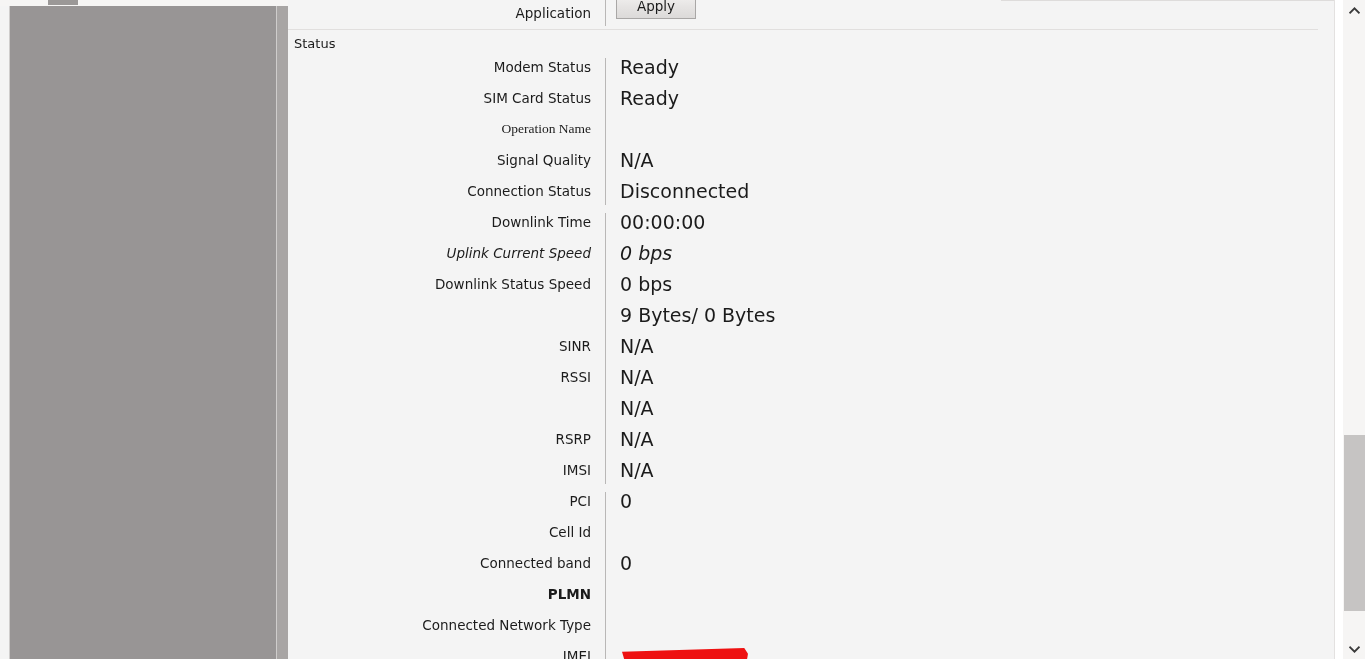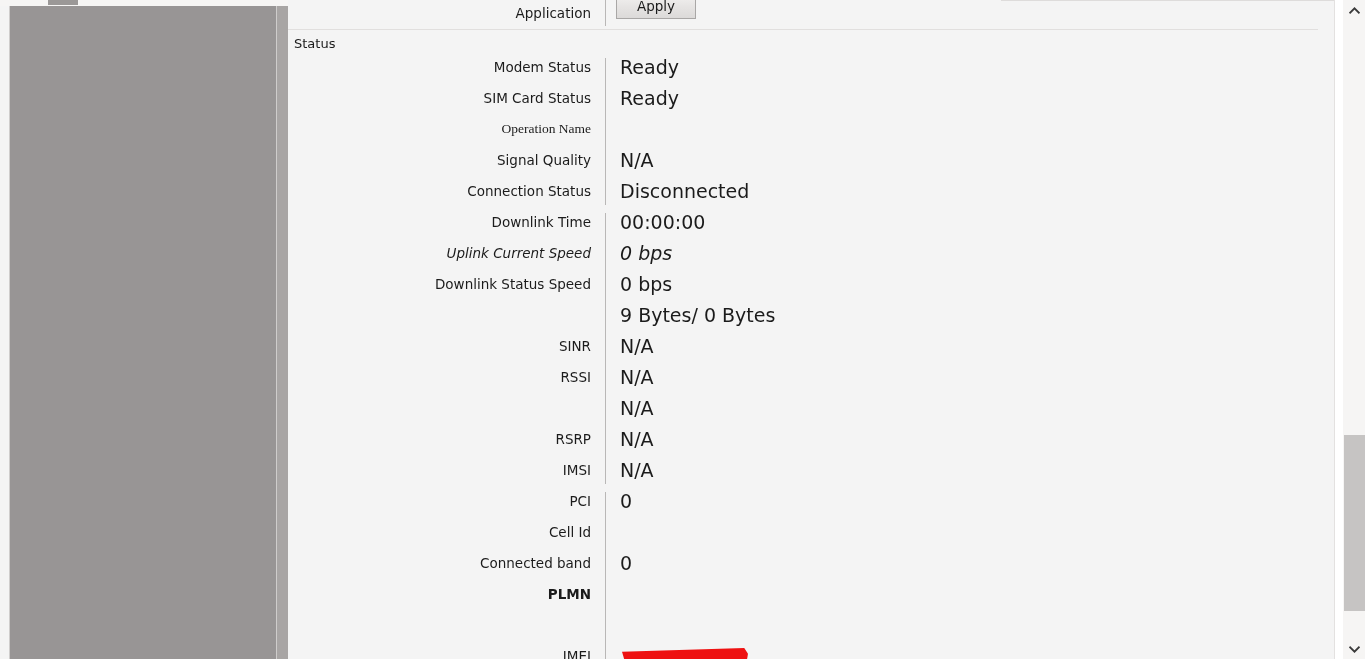--- a/index.html
+++ b/index.html
@@ -254,20 +254,24 @@
           <div class="field-row" style="top: 465px;">
             <div class="field-label">Cell Id</div>
             <div class="field-value"></div>
           </div>
           <div class="field-row" style="top: 496px;">
             <div class="field-label">Connected band</div>
             <div class="field-value">0</div>
           </div>
           <div class="field-row" style="top: 527px; font-weight: bold;">
             <div class="field-label">PLMN</div>
+            <div class="field-value"></div>
+          </div>
+          <div class="field-row" style="top: 558px;">
+            <div class="field-label">Connected Network Type</div>
             <div class="field-value"></div>
           </div>
           <div class="field-row" style="top: 589px;">
             <div class="field-label">IMEI</div>
             <div class="redaction"></div>
           </div>
           <div class="group-divider" style="top: 436px; height: 178px;"></div>
         </div>
 
     </div>

